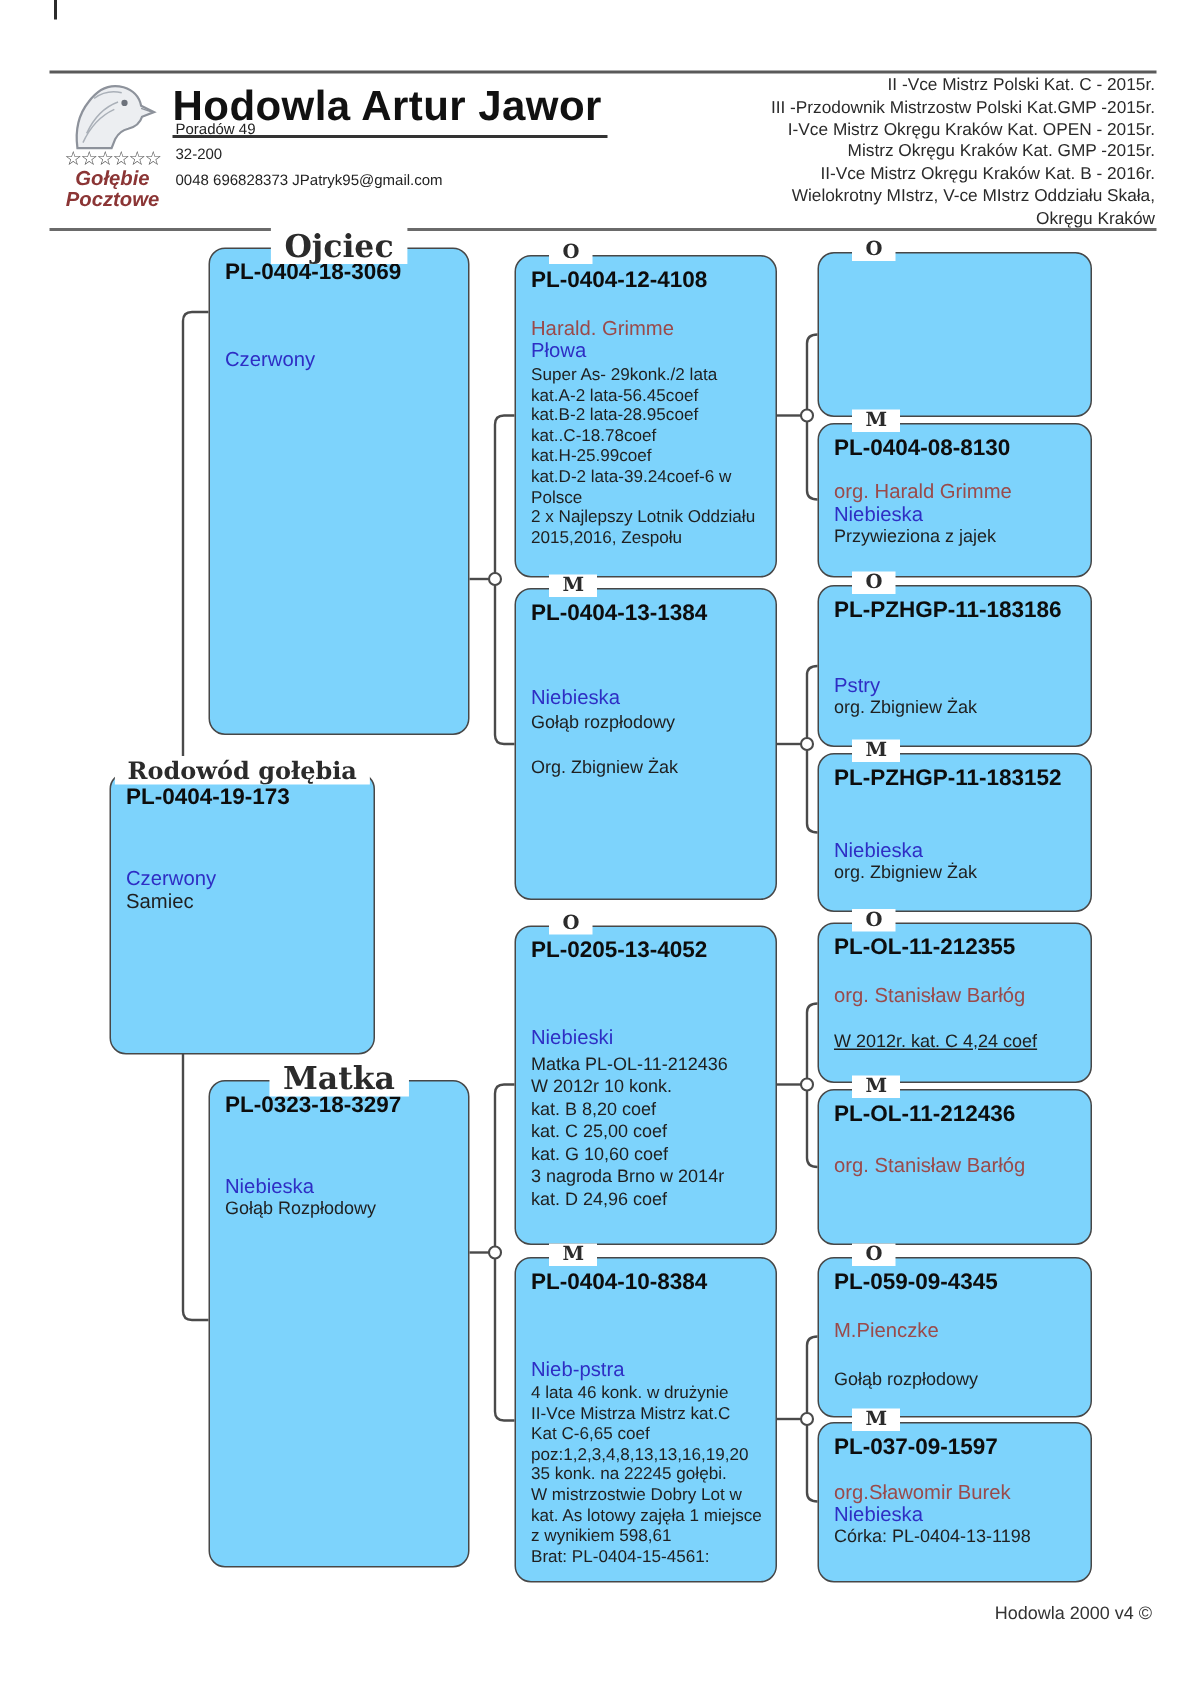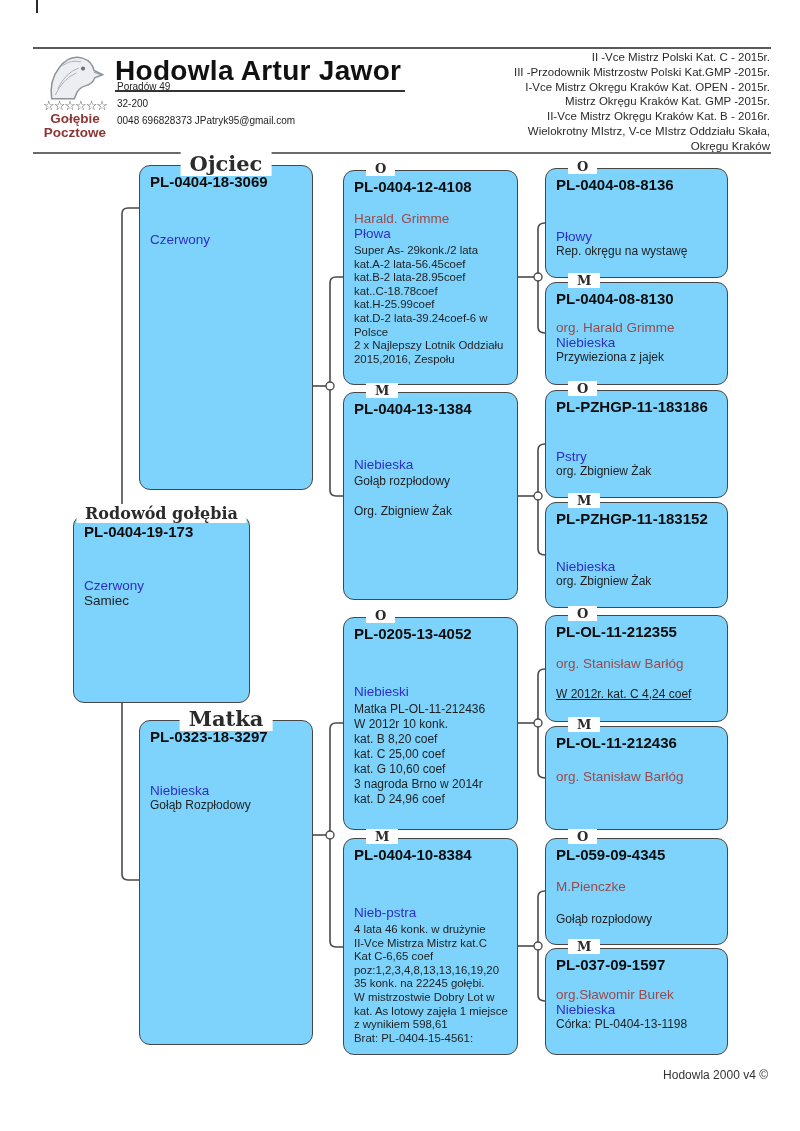--- a/index.html
+++ b/index.html
@@ -7,21 +7,21 @@
     position:relative; width:800px; height:1131px; background:#fff;
     font-family:"Liberation Sans", sans-serif; color:#1a1a1a; overflow:hidden;
   }
   .crop-tick { position:absolute; left:36px; top:0; width:2px; height:13px; background:#2b2b2b; }
   .rule { position:absolute; left:33px; width:738px; height:2px; background:#5a5a5a; }
 
   
   .logo { position:absolute; left:37px; top:52px; width:76px; text-align:center; }
   .logo svg { display:block; margin:0 auto; }
   .logo .stars { font-size:13px; letter-spacing:-1px; color:#4a4a4a; line-height:12px; white-space:nowrap; }
-  .logo .brand { font-weight:bold; color:#8b3535; font-size:13.5px; line-height:14px; }
+  .logo .brand { font-weight:bold; color:#8b3535; font-size:13.5px; line-height:14px;font-style:italic; }
   .head-title {
     position:absolute; left:115px; top:55px; font-size:28px; font-weight:bold;
     letter-spacing:0.3px; border-bottom:2px solid #333; padding:0 4px 3px 0; color:#111;
   }
   .head-addr { position:absolute; left:117px; top:78px; font-size:10px; line-height:17px; color:#222; }
   .achv { position:absolute; right:30px; top:50px; width:330px; text-align:right;
           font-size:11.5px; line-height:14.8px; color:#2a2a2a; }
 
   
   .pbox {
@@ -206,25 +206,20 @@
           <div>W mistrzostwie Dobry Lot w</div>
           <div>kat. As lotowy zajęła 1 miejsce</div>
           <div>z wynikiem 598,61</div>
           <div>Brat: PL-0404-15-4561:</div>
         </div>
     </div>
   </div>
 
   <div class="pbox" style="left:545px;top:168px;width:183px;height:110px;">
     <div class="blabel small">O</div>
-    <div class="pad">
-      <div class="ring">PL-0404-08-8136</div>
-      <div class="cname" style="margin-top:36px;">Płowy</div>
-      <div class="plain">Rep. okręgu na wystawę</div>
-    </div>
   </div>
 
   <div class="pbox" style="left:545px;top:282px;width:183px;height:103px;">
     <div class="blabel small">M</div>
     <div class="pad">
       <div class="ring">PL-0404-08-8130</div>
       <div class="breeder" style="margin-top:13px;">org. Harald Grimme</div>
       <div class="cname">Niebieska</div>
       <div class="plain">Przywieziona z jajek</div>
     </div>

